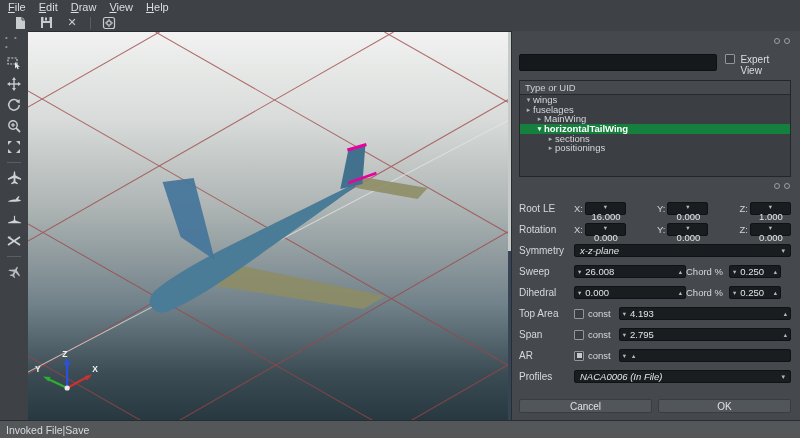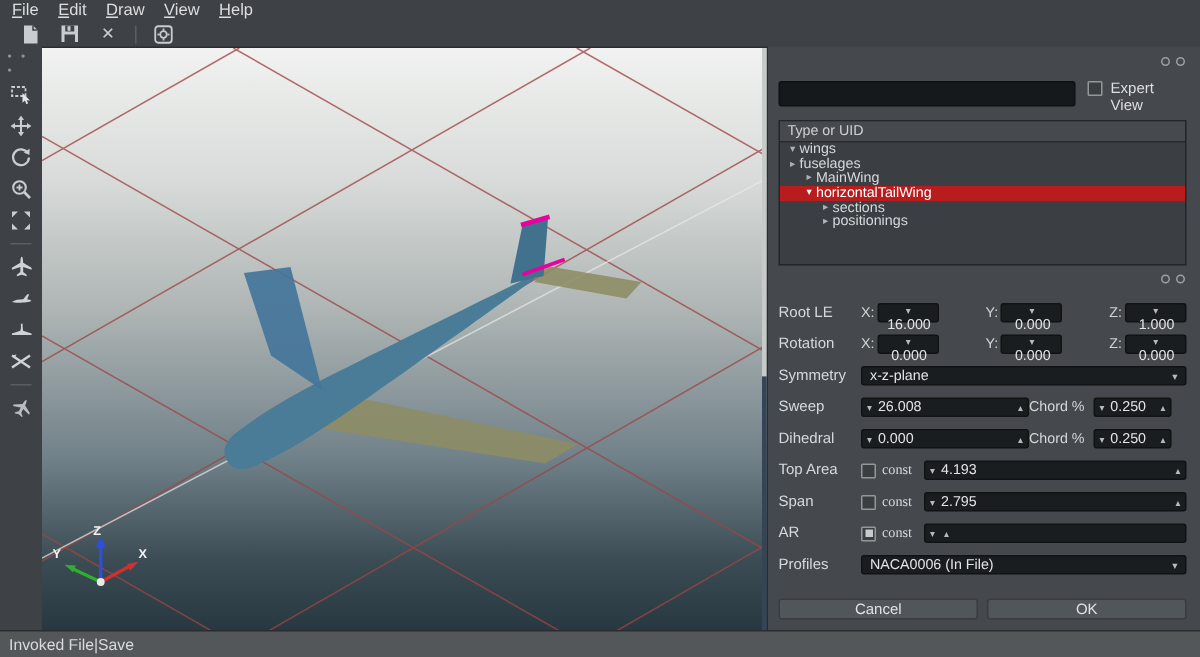--- a/index.html
+++ b/index.html
@@ -38,37 +38,37 @@
   .search-input { width:208px; height:17px; background:#16191c; border:1px solid #0e1113; border-radius:2px; color:#d4d7d9; font-size:10px; padding:0 4px; outline:none; font-family:"Liberation Sans",sans-serif; }
   .cb { width:10px; height:10px; border:1px solid #92979b; border-radius:1px; background:#3a3e41; flex:none; }
   .cb.checked::after { content:""; display:block; width:5px; height:5px; margin:1.5px auto; background:#c6cacd; }
   .exp-label { margin-left:5px; font-size:10px; color:#dcdee0; }
   .search-row .cb { margin-left:8px; }
   
   .tree { margin-top:8px; height:97px; background:#3b3f43; border:1px solid #24272a; font-size:9.5px; }
   .tree-header { height:14px; line-height:14px; padding-left:5px; background:#46494d; border-bottom:1px solid #27292c; color:#ced1d3; }
   .trow { height:9.7px; line-height:9.7px; display:flex; align-items:center; color:#d6d9db; white-space:nowrap; }
   .trow .arr { width:9px; font-size:7px; color:#aeb2b5; flex:none; text-align:center; }
-  .trow.sel { background:#b91c1c; color:#ffffff; }
+  .trow.sel { background:#15803d; color:#ffffff;font-weight:bold; }
   
   .form { margin-top:2px; padding-top:5px; font-size:10px; }
   .frow { display:flex; align-items:center; height:13px; margin-bottom:8px; }
   .flabel { width:55px; flex:none; color:#d6d9db; }
   .fcontent { flex:1; display:flex; align-items:center; }
   .axl { font-size:9.5px; color:#cfd3d5; margin-right:2px; }
   .spin { height:13px; background:#1a1d20; border:1px solid #101214; border-radius:2px; display:flex; align-items:center; }
   .spin .sd,.spin .su { font-size:6.5px; color:#b7bbbe; padding:0 3px; }
   .spin .sv { flex:1; font-size:9.5px; color:#e2e4e6; padding-left:1px; }
   .spin.xyz { width:41px;flex-direction:column; }
   .combo { flex:1; height:13px; background:#1a1d20; border:1px solid #101214; border-radius:2px; display:flex; align-items:center; padding:0 5px; }
-  .combo .cv { flex:1; font-size:9.5px; color:#e2e4e6; }
+  .combo .cv { flex:1; font-size:9.5px; color:#e2e4e6;font-style:italic; }
   .combo .ca { font-size:7px; color:#b7bbbe; }
   .grp { display:flex; align-items:center; }
   .chord-lbl { font-size:9.5px; color:#d6d9db; margin:0 6px 0 0;text-align:right; }
-  .const-lbl { font-size:9.5px; color:#d6d9db; margin:0 8px 0 4px;font-family:Liberation Serif, serif; }
+  .const-lbl { font-size:9.5px; color:#d6d9db; margin:0 8px 0 4px; }
   .btn-row { display:flex; gap:6px; margin-top:16px;justify-content:flex-end; }
   .btn { flex:1; height:14px; background:#51565a; border:1px solid #393d40; border-radius:2px; color:#e0e2e4; font-size:10px; display:flex; align-items:center; justify-content:center; }
   
   .statusbar { height:18px; background:#53575a; border-top:1px solid #2a2d30; display:flex; align-items:center; padding-left:6px; font-size:10.5px; color:#d8dadc; }
 </style>
 </head>
 <body>
 
 <div class="menubar">
   <span class="menu-item">File</span>

